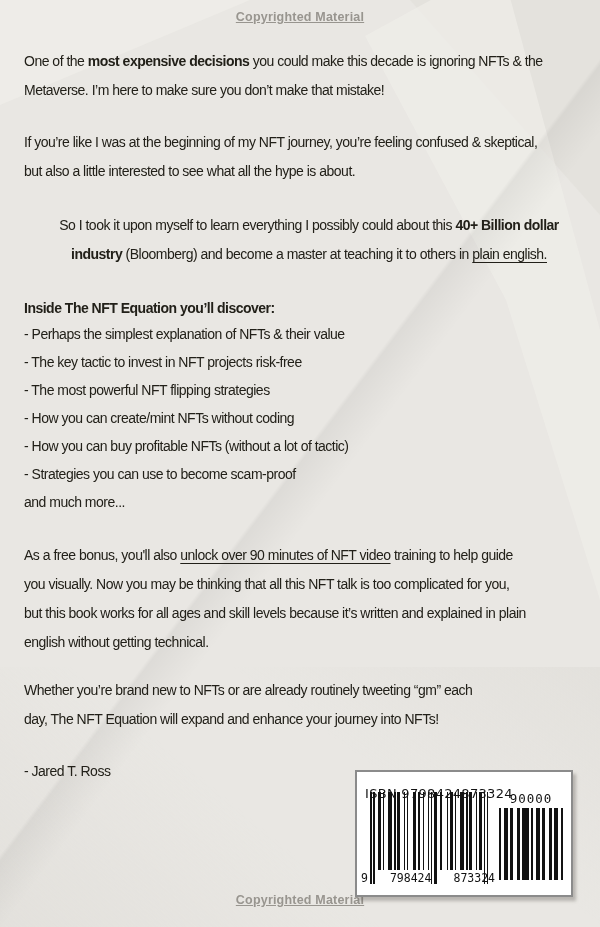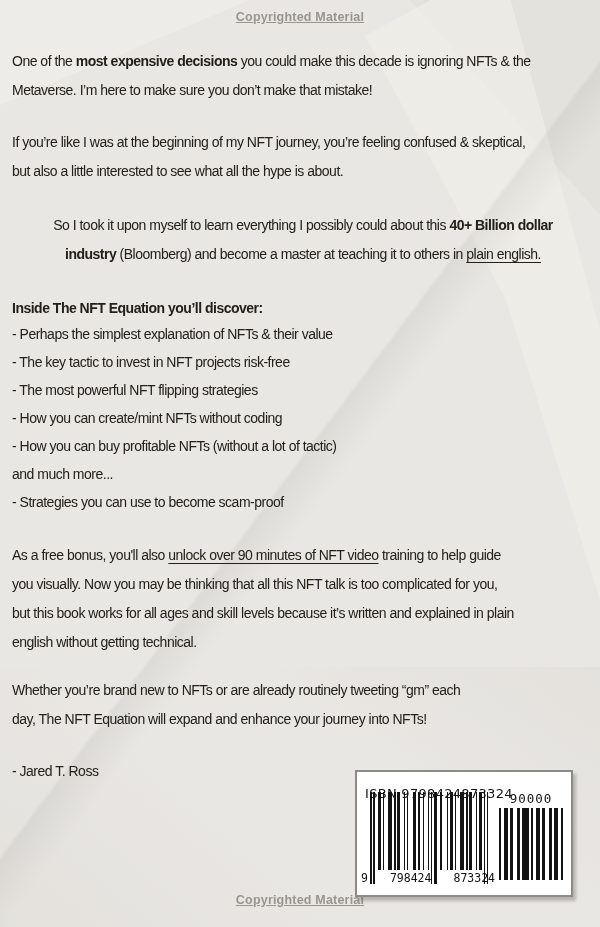--- a/index.html
+++ b/index.html
@@ -25,21 +25,21 @@
   .bg-crease    { inset:0; width:600px; height:927px;
                   background:linear-gradient(127deg, rgba(0,0,0,0) 49.6%, rgba(0,0,0,0.05) 50%, rgba(0,0,0,0) 54%); }
 
   .banner {
     position:absolute; left:0; width:600px; text-align:center;
     font-size:12.5px; font-weight:600; color:#98958f; letter-spacing:.2px;text-decoration:underline;
   }
   .banner.top    { top:10px; }
   .banner.bottom { top:893px; }
 
-  .txt { position:absolute; left:12px; right:6px; font-size:14px;
+  .txt { position:absolute; left:24px; right:6px; font-size:14px;
          line-height:29px; letter-spacing:-0.5px; }
   .txt .line { white-space:nowrap; }
   .b { font-weight:bold; }
   .u { text-decoration:underline; text-underline-offset:3px; }
   .list .line { line-height:28px; }
 
   .p1  { top:47px; }
   .p2  { top:128px; }
   .p3  { top:211px;text-align:center; }
   .hd  { top:294px; font-weight:bold; }
@@ -102,22 +102,22 @@
   </div>
 
   <div class="txt hd">Inside The NFT Equation you’ll discover:</div>
 
   <div class="txt list">
     <div class="line">- Perhaps the simplest explanation of NFTs &amp; their value</div>
     <div class="line">- The key tactic to invest in NFT projects risk-free</div>
     <div class="line">- The most powerful NFT flipping strategies</div>
     <div class="line">- How you can create/mint NFTs without coding</div>
     <div class="line">- How you can buy profitable NFTs (without a lot of tactic)</div>
+    <div class="line">- Strategies you can use to become scam-proof</div>
     <div class="line">and much more...</div>
-    <div class="line">- Strategies you can use to become scam-proof</div>
   </div>
 
   <div class="txt p4">
     <div class="line"><span>As a free bonus, you'll also </span><span class="u">unlock over 90 minutes of NFT video</span><span> training to help guide</span></div>
     <div class="line">you visually. Now you may be thinking that all this NFT talk is too complicated for you,</div>
     <div class="line">but this book works for all ages and skill levels because it’s written and explained in plain</div>
     <div class="line">english without getting technical.</div>
   </div>
 
   <div class="txt p5">

